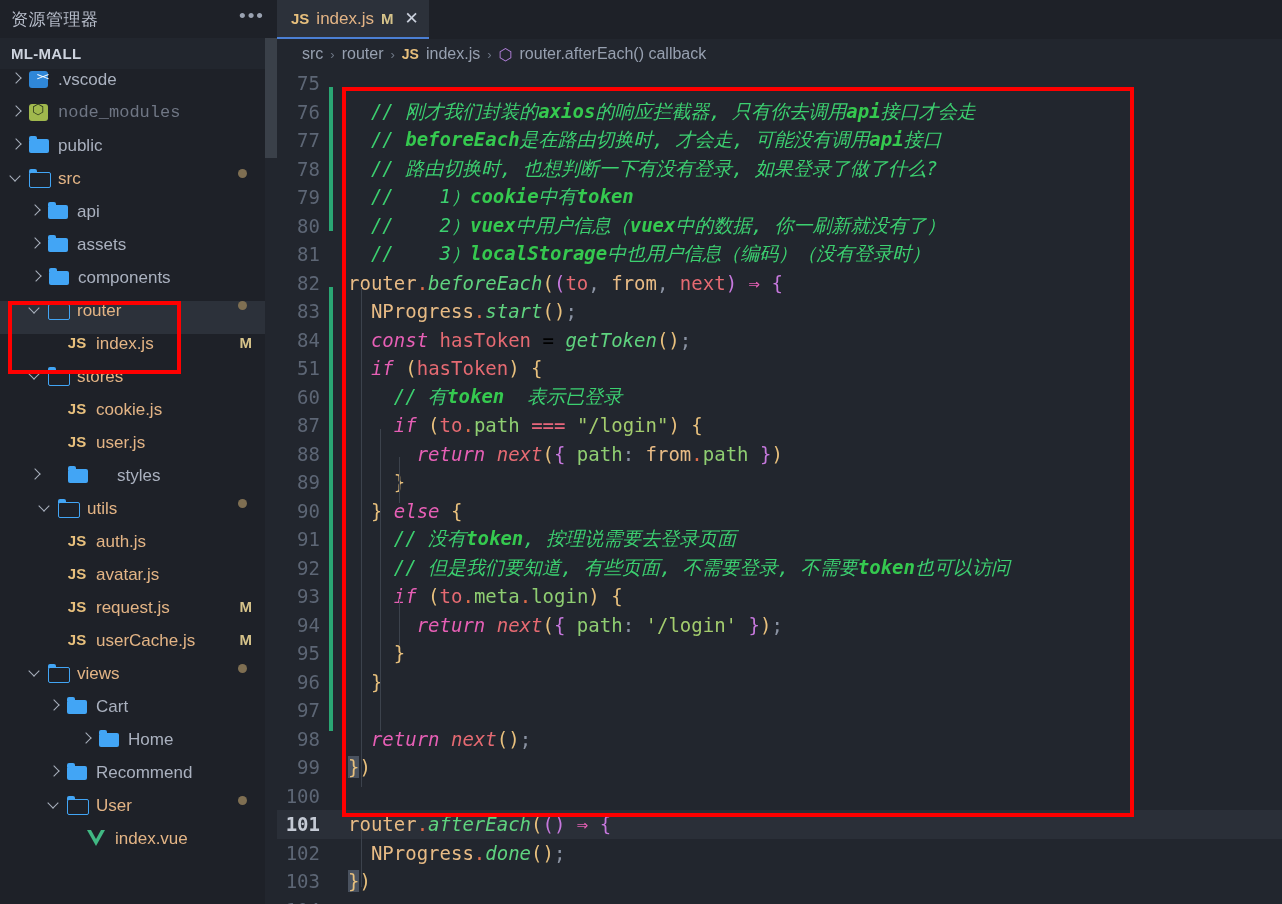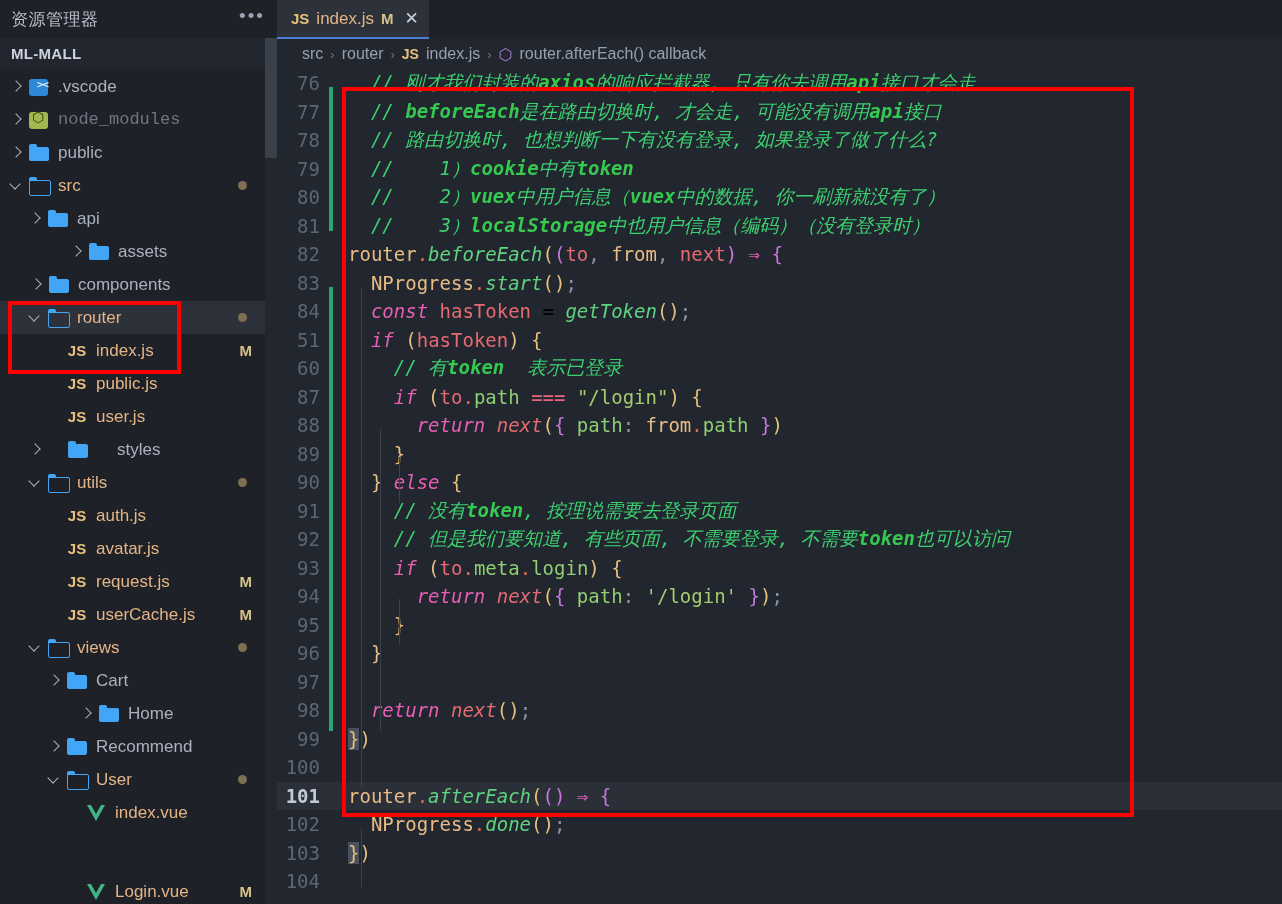--- a/index.html
+++ b/index.html
@@ -62,21 +62,21 @@
   }
   .tree {
     flex: 1;
     overflow: hidden;
     background: #1e2128;
     padding-top: 1px;
   }
   .row {
     height: 33px;
     display: flex;
-    align-items: center;
+    align-items: flex-start;
     position: relative;
     font-size: 17px;
     color: #aab1bf;
     white-space: nowrap;
   }
   .row.selected { background: #2c313a; }
   .chev {
     width: 17px; height: 17px;
     flex: 0 0 17px;
     position: relative;
@@ -329,21 +329,21 @@
           <span class="chev open"></span>
           <span class="fico folder-open"></span>
           <span class="name orange">src</span>
           <span class="badge-dot"></span>
         </div>
         <div class="row" style="padding-left: 27px;">
           <span class="chev "></span>
           <span class="fico folder-filled"></span>
           <span class="name">api</span>
         </div>
-        <div class="row" style="padding-left: 42px; margin-left: 26px;">
+        <div class="row" style="padding-left: 27px;">
           <span class="chev "></span>
           <span class="fico folder-filled"></span>
           <span class="name">assets</span>
         </div>
         <div class="row" style="padding-left: 28px;">
           <span class="chev "></span>
           <span class="fico folder-filled"></span>
           <span class="name">components</span>
         </div>
         <div class="row selected" style="padding-left: 27px;">
@@ -351,36 +351,41 @@
           <span class="fico folder-open"></span>
           <span class="name orange">router</span>
           <span class="badge-dot"></span>
         </div>
         <div class="row" style="padding-left: 46px;">
           <span class="chev blank"></span>
           <span class="jsico">JS</span>
           <span class="name orange">index.js</span>
           <span class="badge-m">M</span>
         </div>
-        <div class="row" style="padding-left: 46px;">
-          <span class="chev blank"></span>
-          <span class="jsico">JS</span>
-          <span class="name orange">public.js</span>
+        <div class="row" style="padding-left: 27px;">
+          <span class="chev open"></span>
+          <span class="fico folder-open"></span>
+          <span class="name orange">stores</span>
+        </div>
+        <div class="row" style="padding-left: 46px;">
+          <span class="chev blank"></span>
+          <span class="jsico">JS</span>
+          <span class="name orange">cookie.js</span>
         </div>
         <div class="row" style="padding-left: 46px;">
           <span class="chev blank"></span>
           <span class="jsico">JS</span>
           <span class="name orange">user.js</span>
         </div>
         <div class="row" style="padding-left: 27px; gap: 20px;">
           <span class="chev "></span>
           <span class="fico folder-filled"></span>
           <span class="name">styles</span>
         </div>
-        <div class="row" style="padding-left: 27px;">
+        <div class="row" style="padding-left: 37px;">
           <span class="chev open"></span>
           <span class="fico folder-open"></span>
           <span class="name orange">utils</span>
           <span class="badge-dot"></span>
         </div>
         <div class="row" style="padding-left: 46px;">
           <span class="chev blank"></span>
           <span class="jsico">JS</span>
           <span class="name orange">auth.js</span>
         </div>
@@ -477,20 +482,21 @@
       <div class="change-bar" style="top:218px;height:444px;"></div>
 
       <div class="iguide" style="left:84px;top:218px;height:500px;"></div>
       <div class="iguide" style="left:84px;top:760px;height:58px;"></div>
       <div class="iguide" style="left:103px;top:360px;height:302px;"></div>
       <div class="iguide" style="left:122px;top:388px;height:46px;"></div>
       <div class="iguide" style="left:122px;top:530px;height:46px;"></div>
 
       <div class="code-redbox" style="left:65px;top:18px;width:792px;height:730px;"></div>
       <div id="lines">
+          <div class="line"><span class="lnum">75</span><span class="gutter-pad"></span><span class="codetext"></span></div>
           <div class="line"><span class="lnum">76</span><span class="gutter-pad"></span><span class="codetext"><span class="c">  // </span><span class="c">刚才我们封装的<span class="cb">axios</span>的响应拦截器, 只有你去调用<span class="cb">api</span>接口才会走</span></span></div>
           <div class="line"><span class="lnum">77</span><span class="gutter-pad"></span><span class="codetext"><span class="c">  // </span><span class="c"><span class="cb">beforeEach</span>是在路由切换时, 才会走, 可能没有调用<span class="cb">api</span>接口</span></span></div>
           <div class="line"><span class="lnum">78</span><span class="gutter-pad"></span><span class="codetext"><span class="c">  // </span><span class="c">路由切换时, 也想判断一下有没有登录, 如果登录了做了什么?</span></span></div>
           <div class="line"><span class="lnum">79</span><span class="gutter-pad"></span><span class="codetext"><span class="c">  // </span><span class="c">   1）<span class="cb">cookie</span>中有<span class="cb">token</span></span></span></div>
           <div class="line"><span class="lnum">80</span><span class="gutter-pad"></span><span class="codetext"><span class="c">  // </span><span class="c">   2）<span class="cb">vuex</span>中用户信息（<span class="cb">vuex</span>中的数据, 你一刷新就没有了）</span></span></div>
           <div class="line"><span class="lnum">81</span><span class="gutter-pad"></span><span class="codetext"><span class="c">  // </span><span class="c">   3）<span class="cb">localStorage</span>中也用户信息（编码）（没有登录时）</span></span></div>
           <div class="line"><span class="lnum">82</span><span class="gutter-pad"></span><span class="codetext"><span class="obj">router</span><span class="dot">.</span><span class="fn">beforeEach</span><span class="p1">(</span><span class="p2">(</span><span class="prm">to</span><span class="pun">,</span> <span class="obj">from</span><span class="pun">,</span> <span class="prm">next</span><span class="p2">)</span> <span class="op">⇒</span> <span class="p2">{</span></span></div>
           <div class="line"><span class="lnum">83</span><span class="gutter-pad"></span><span class="codetext">  <span class="obj">NProgress</span><span class="dot">.</span><span class="fn">start</span><span class="p1">(</span><span class="p1">)</span><span class="pun">;</span></span></div>
           <div class="line"><span class="lnum">84</span><span class="gutter-pad"></span><span class="codetext">  <span class="kw">const</span> <span class="prm">hasToken</span> = <span class="fn">getToken</span><span class="p1">(</span><span class="p1">)</span><span class="pun">;</span></span></div>
           <div class="line"><span class="lnum">51</span><span class="gutter-pad"></span><span class="codetext">  <span class="kw">if</span> <span class="p1">(</span><span class="prm">hasToken</span><span class="p1">)</span> <span class="p1">{</span></span></div>

